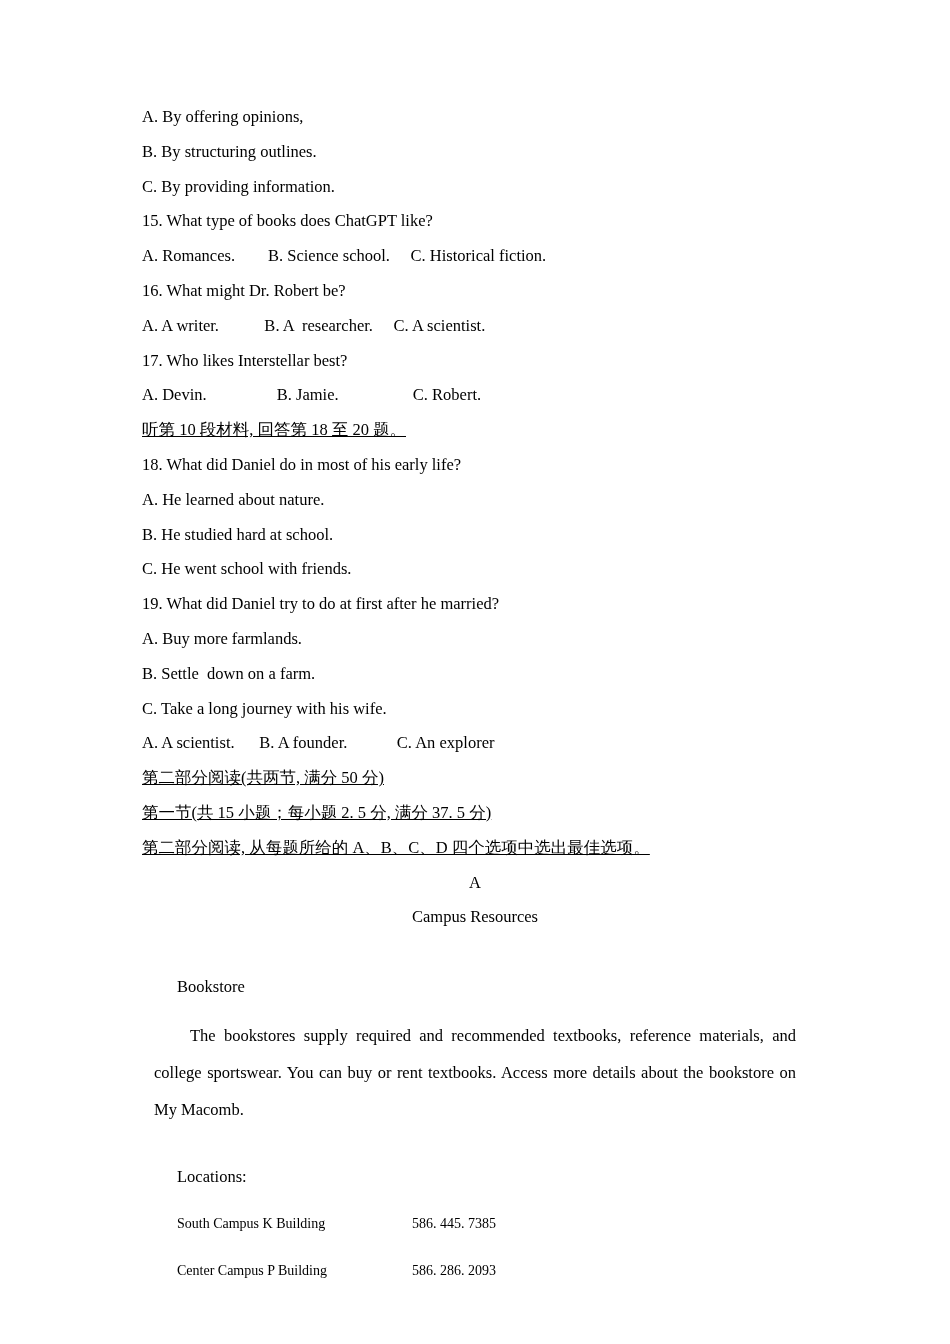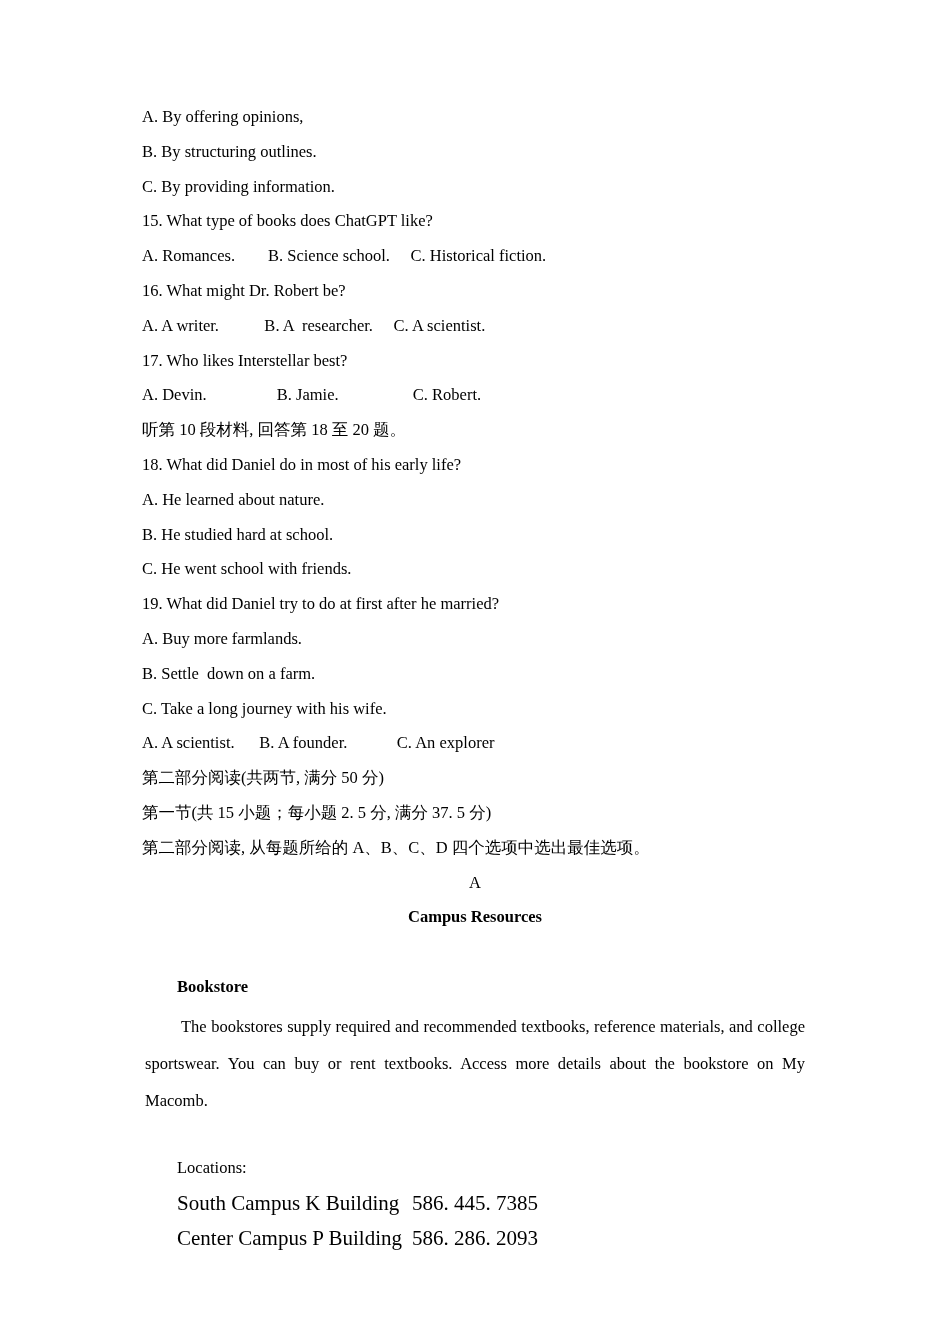--- a/index.html
+++ b/index.html
@@ -23,44 +23,46 @@
   .line {
     font-size: 16.5px;
     line-height: 34.8px;
     white-space: pre;
   }
   .line-cn {
     font-size: 16.5px;
     line-height: 34.8px;
     white-space: pre;
     font-family: "Liberation Serif", serif;
+    text-decoration: underline;
   }
   .centered {
     text-align: center;
   }
   .bold {
-    font-weight: bold;
+    font-weight: normal;
   }
   .indent-1 {
     padding-left: 35px;
     margin-top: 32px;
   }
   .para {
     font-size: 16.5px;
     line-height: 37px;
     text-align: justify;
     text-justify: inter-word;
     text-indent: 36px;
-    margin: 3px;
+    margin: 12px;
   }
   .loc-row {
-    font-size: 21px;
+    font-size: 14px;
     line-height: 34.8px;
     padding-left: 35px;
     white-space: pre;
+    margin-top: 12px;
   }
   .loc-name {
     display: inline-block;
     width: 235px;
   }
   .spacer-sm { height: 3px; }
 </style>
 </head>
 <body>
 

